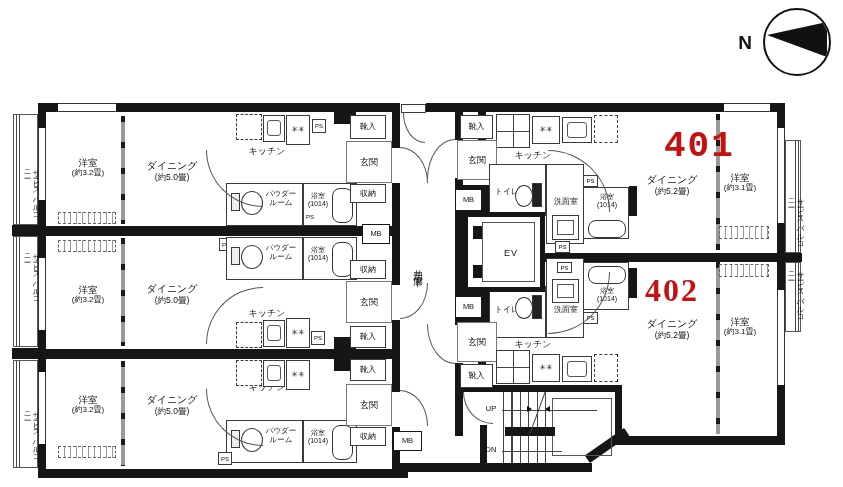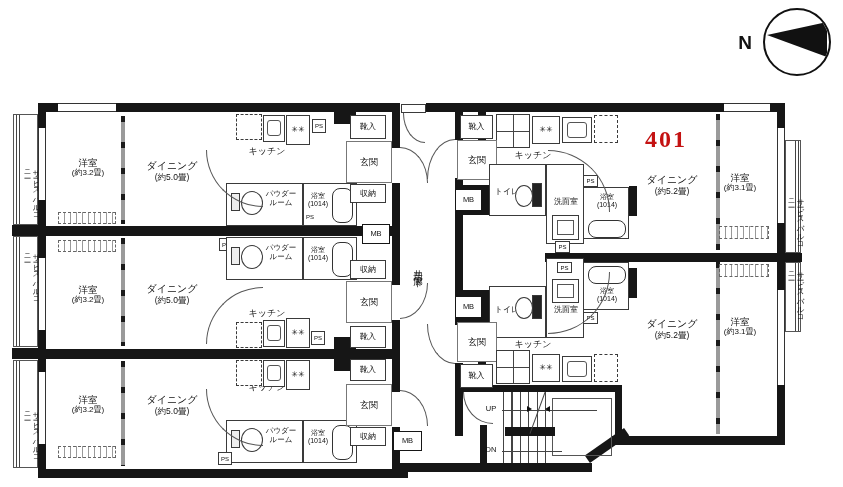--- a/index.html
+++ b/index.html
@@ -227,21 +227,21 @@
     </div>
     <div class="tub" style="left:28px;top:4px;width:21px;height:35px;"></div>
   </div>
   <div class="box flx" style="left:218px;top:452px;width:14px;height:13px;font-size:6px;">PS</div>
   <div class="box flx" style="left:350px;top:359px;width:36px;height:22px;font-size:8px;">靴入</div>
   <div class="box flx" style="left:346px;top:384px;width:46px;height:42px;font-size:9px;border-color:#777;">玄関</div>
   <div class="box flx" style="left:350px;top:427px;width:36px;height:19px;font-size:8px;">収納</div>
   <div class="arc arc-bl" style="left:206px;top:389px;width:57px;height:57px;"></div>
   <div class="arc arc-tr" style="left:400px;top:390px;width:28px;height:36px;"></div>
 
-  <div class="num" style="left:633px;top:126px;width:66px;font-size:24px;">401</div>
+  <div class="num" style="left:664px;top:126px;width:66px;font-size:36px;font-family:Liberation Mono, monospace;">401</div>
   <div class="lbl" style="left:634px;top:174px;width:76px;">
     <div style="font-size:10px;">ダイニング</div>
     <div style="font-size:8.5px;">(約5.2畳)</div>
   </div>
   <div class="lbl" style="left:710px;top:172px;width:60px;">
     <div style="font-size:9.5px;">洋室</div>
     <div style="font-size:8px;">(約3.1畳)</div>
   </div>
   <div class="lbl" style="left:505px;top:150px;width:56px;font-size:9px;">キッチン</div>
   <div class="box" style="left:496px;top:114px;width:34px;height:34px;">
@@ -275,20 +275,21 @@
       <div style="font-size:7px;">浴室</div>
       <div style="font-size:7px;">(1014)</div>
     </div>
     <div class="tub" style="left:4px;top:32px;width:38px;height:18px;"></div>
   </div>
   <div class="box flx" style="left:555px;top:241px;width:15px;height:12px;font-size:6px;">PS</div>
   <div class="box flx" style="left:455px;top:189px;width:27px;height:22px;font-size:7.5px;border-color:#161616;border-width:1.6px;">MB</div>
   <div class="arc arc-tr" style="left:548px;top:150px;width:62px;height:62px;"></div>
   <div class="arc arc-tl" style="left:427px;top:139px;width:28px;height:40px;"></div>
 
+  <div class="num" style="left:639px;top:272px;width:66px;font-size:32px;">402</div>
   <div class="lbl" style="left:634px;top:318px;width:76px;">
     <div style="font-size:10px;">ダイニング</div>
     <div style="font-size:8.5px;">(約5.2畳)</div>
   </div>
   <div class="lbl" style="left:710px;top:316px;width:60px;">
     <div style="font-size:9.5px;">洋室</div>
     <div style="font-size:8px;">(約3.1畳)</div>
   </div>
   <div class="box" style="left:489px;top:286px;width:57px;height:52px;">
     <div class="lbl" style="left:2px;top:18px;width:30px;font-size:8px;">トイレ</div>
@@ -325,20 +326,26 @@
   <div class="box" style="left:562px;top:356px;width:30px;height:26px;">
       <div class="inner" style="left:4px;top:4px;right:4px;bottom:4px;border-radius:3px;"></div>
     </div>
   <div class="box boxd" style="left:594px;top:354px;width:24px;height:28px;"></div>
   <div class="arc arc-br" style="left:548px;top:272px;width:62px;height:62px;"></div>
   <div class="arc arc-bl" style="left:427px;top:324px;width:28px;height:40px;"></div>
 
   <div class="vlbl" style="left:411px;top:262px;height:70px;font-size:9.5px;letter-spacing:3px;">共用廊下</div>
   <div class="box" style="left:401px;top:104px;width:25px;height:9px;"></div>
   <div class="arc arc-bl" style="left:403px;top:113px;width:22px;height:30px;"></div>
+  <div class="box" style="left:463px;top:212px;width:82px;height:80px;border:5px solid #161616;">
+    <div class="inner" style="left:14px;top:5px;right:5px;bottom:5px;"></div>
+    <div class="wall" style="left:5px;top:9px;width:9px;height:13px;"></div>
+    <div class="wall" style="left:5px;bottom:9px;width:9px;height:13px;"></div>
+    <div class="lbl" style="left:14px;top:31px;width:58px;font-size:9px;letter-spacing:1px;">EV</div>
+  </div>
   <div class="box flx" style="left:393px;top:431px;width:29px;height:20px;font-size:7.5px;border-color:#161616;border-width:1.6px;">MB</div>
 
   <div class="treads" style="left:503px;top:392px;width:46px;height:71px;"></div>
   <div class="box" style="left:552px;top:398px;width:60px;height:58px;background:transparent;border-color:#555;border-width:1px;"></div>
   <div class="wall" style="left:505px;top:427px;width:50px;height:9px;"></div>
   <div class="thin" style="left:502px;top:410px;width:95px;height:1.3px;"></div>
   <div class="thin" style="left:502px;top:451px;width:60px;height:1.3px;"></div>
   <div class="thin" style="left:537px;top:391px;width:1.3px;height:44px;transform:rotate(20deg);"></div>
   <div class="lbl" style="left:480px;top:404px;width:22px;font-size:7.5px;">UP</div>
   <div class="lbl" style="left:480px;top:445px;width:22px;font-size:7.5px;">DN</div>

